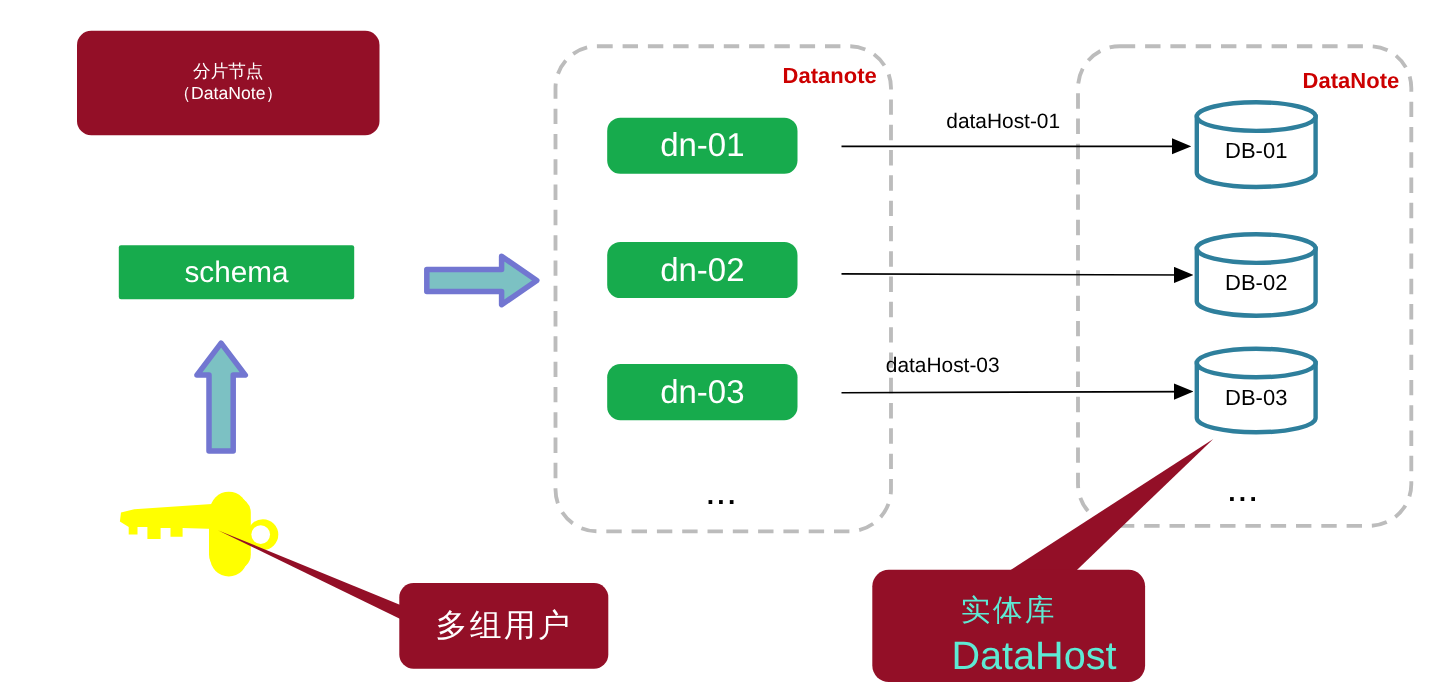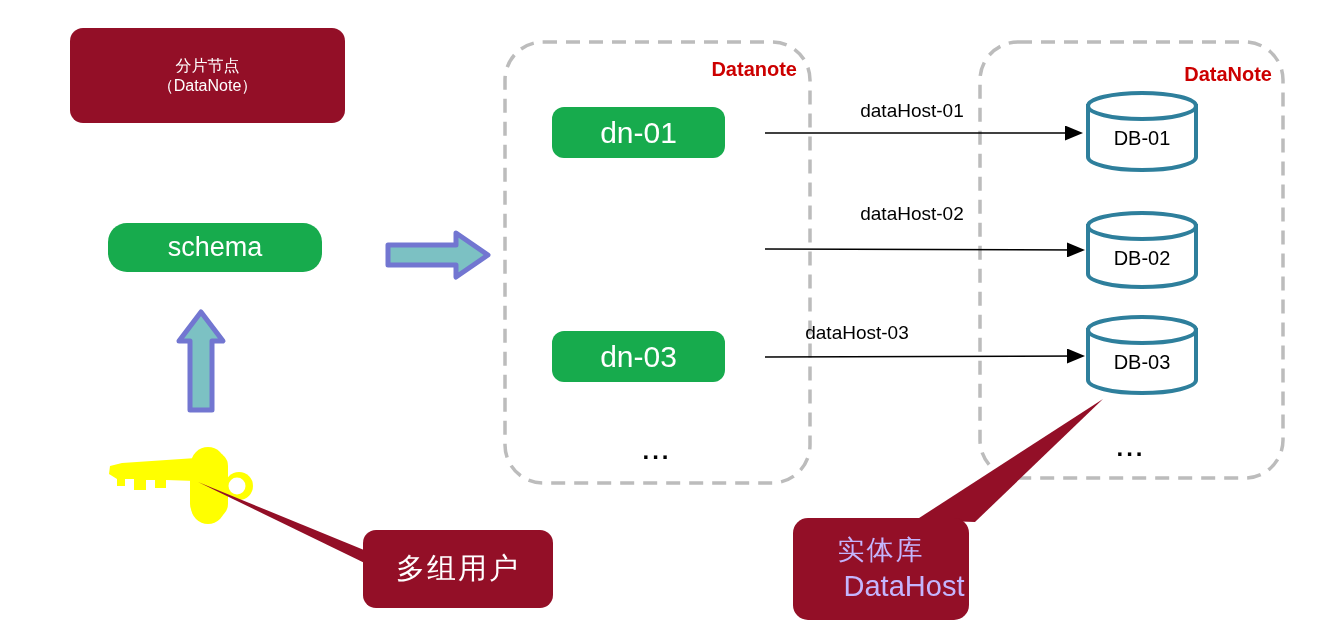--- a/index.html
+++ b/index.html
@@ -17,21 +17,21 @@
   .title-box {
     left: 70px; top: 28px; width: 275px; height: 95px;
     background: #930F27; border-radius: 13px;
     color: #ffffff; text-align: center;
     display: flex; flex-direction: column; justify-content: center;
     line-height: 1.25;
   }
 
   .schema-box {
     left: 108px; top: 223px; width: 214px; height: 49px;
-    background: #17AB4D; border-radius: 19px;
+    background: #17AB4D; border-radius: 2px;
     color: #ffffff; font-size: 27px; text-align: center;
     display: flex; align-items: center; justify-content: center;
   }
 
   .dn-box {
     left: 552px; width: 173px; height: 51px;
     background: #17AB4D; border-radius: 12px;
     color: #ffffff; font-size: 30px; text-align: center;
     display: flex; align-items: center; justify-content: center;
   }
@@ -69,31 +69,31 @@
   .user-callout {
     left: 363px; top: 530px; width: 190px; height: 78px;
     background: #930F27; border-radius: 13px;
     color: #ffffff; text-align: center;
     display: flex; align-items: center; justify-content: center;
     font-family: "Liberation Serif", "DejaVu Serif", serif;
     font-size: 29px; letter-spacing: 2px;
   }
 
   .datahost-callout {
-    left: 793px; top: 518px; width: 176px; height: 102px;
+    left: 793px; top: 518px; width: 248px; height: 102px;
     background: #930F27; border-radius: 15px;
-    color: #c4b5fd; text-align: center;
-    display: flex; flex-direction: column; justify-content: center;
+    color: #5eead4; text-align: center;
+    display: flex; flex-direction: column; justify-content: flex-end;
     line-height: 1.3;
   }
   .datahost-line1 {
     font-family: "Liberation Serif", "DejaVu Serif", serif;
     font-size: 27px; letter-spacing: 2px;
   }
-  .datahost-line2 { font-size: 29px; padding-left: 46px; }
+  .datahost-line2 { font-size: 36px; padding-left: 46px; }
 </style>
 </head>
 <body>
 
 <div class="stage">
 
   <svg class="underlay" width="1322" height="631" viewBox="0 0 1322 631">
     <defs>
       <marker id="arrowhead" markerWidth="12" markerHeight="10" refX="10" refY="5" orient="auto">
         <polygon points="0,0 12,5 0,10" fill="#000000"></polygon>
@@ -143,33 +143,35 @@
   </div>
 
   <div class="layer schema-box">
     <span>schema</span>
   </div>
 
   <div class="layer group-label datanote-label">Datanote</div>
   <div class="layer dn-box dn-1">
     <span>dn-01</span>
   </div>
+  <div class="layer dn-box dn-2">
+    <span>dn-02</span>
+  </div>
   <div class="layer dn-box dn-3">
     <span>dn-03</span>
   </div>
   <div class="layer ellipsis ellipsis-datanote">...</div>
 
   <div class="layer group-label database-label">DataNote</div>
   <div class="layer db-label db-1">DB-01</div>
   <div class="layer db-label db-2">DB-02</div>
   <div class="layer db-label db-3">DB-03</div>
   <div class="layer ellipsis ellipsis-database">...</div>
 
   <div class="layer link-label link-1">dataHost-01</div>
-  <div class="layer link-label link-2">dataHost-02</div>
   <div class="layer link-label link-3">dataHost-03</div>
 
   <div class="layer user-callout">
     <span>多组用户</span>
   </div>
   <div class="layer datahost-callout">
     <div class="datahost-line1">实体库</div>
     <div class="datahost-line2">DataHost</div>
   </div>
 

